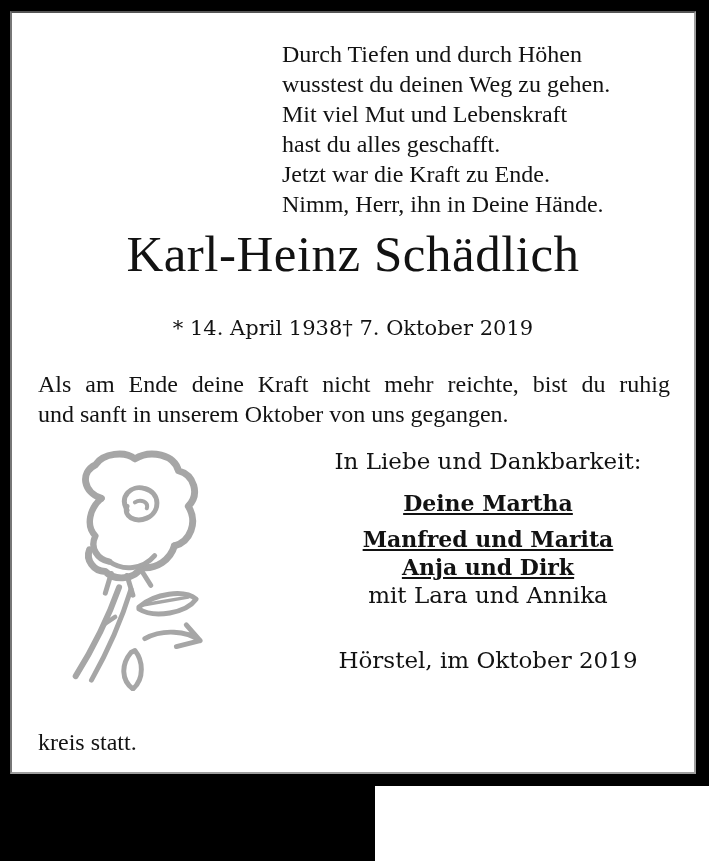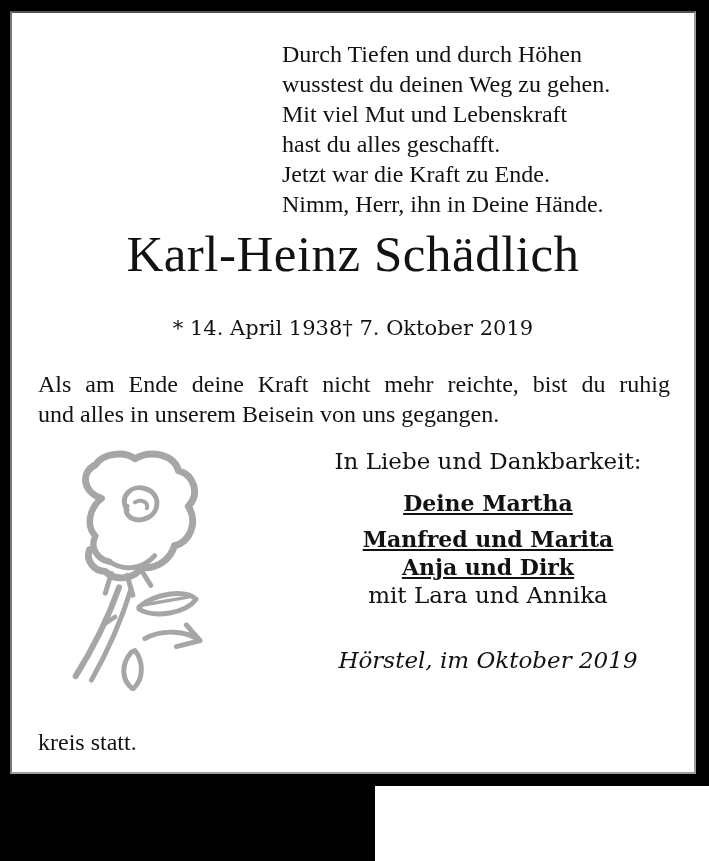--- a/index.html
+++ b/index.html
@@ -101,21 +101,20 @@
   .family-addition {
     margin-top: 0;
     font-size: 23px;
     line-height: 28px;
   }
   .place-date {
     margin-top: 36px;
     font-family: "DejaVu Serif", serif;
     font-size: 23px;
     line-height: 30px;
-    font-style: italic;
   }
   .funeral-note {
     margin: 25px 24px 0 26px;
     font-size: 24px;
     line-height: 30px;
   }
 </style>
 </head>
 <body>
 
@@ -136,21 +135,21 @@
 
     <h1 class="title">Karl-Heinz Schädlich</h1>
 
     <div class="dates">
       <span>* 14. April 1938</span>
       <span>† 7. Oktober 2019</span>
     </div>
 
     <div class="message">
       <div class="jline">Als am Ende deine Kraft nicht mehr reichte, bist du ruhig</div>
-      <div>und alles in unserem Beisein von uns gegangen.</div>
+      <div>und sanft in unserem Oktober von uns gegangen.</div>
     </div>
 
     <div class="memorial-row">
       <svg class="rose" viewBox="0 0 180 245" fill="none" stroke="#a6a6a6" stroke-linecap="round" stroke-linejoin="round">
 
         <path d="M62 50 C44 44 40 24 56 16 C64 4 86 2 96 10 C112 0 136 6 140 22 C156 26 162 46 150 58 C160 74 152 94 136 98" stroke-width="7"></path>
         <path d="M62 50 C50 60 46 78 56 88 C50 100 58 112 70 114" stroke-width="6.5"></path>
 
         <path d="M88 62 C80 48 92 36 106 40 C122 44 122 64 108 70 C96 75 84 68 88 58" stroke-width="5"></path>
         <path d="M96 54 C102 50 110 54 108 60" stroke-width="4"></path>

